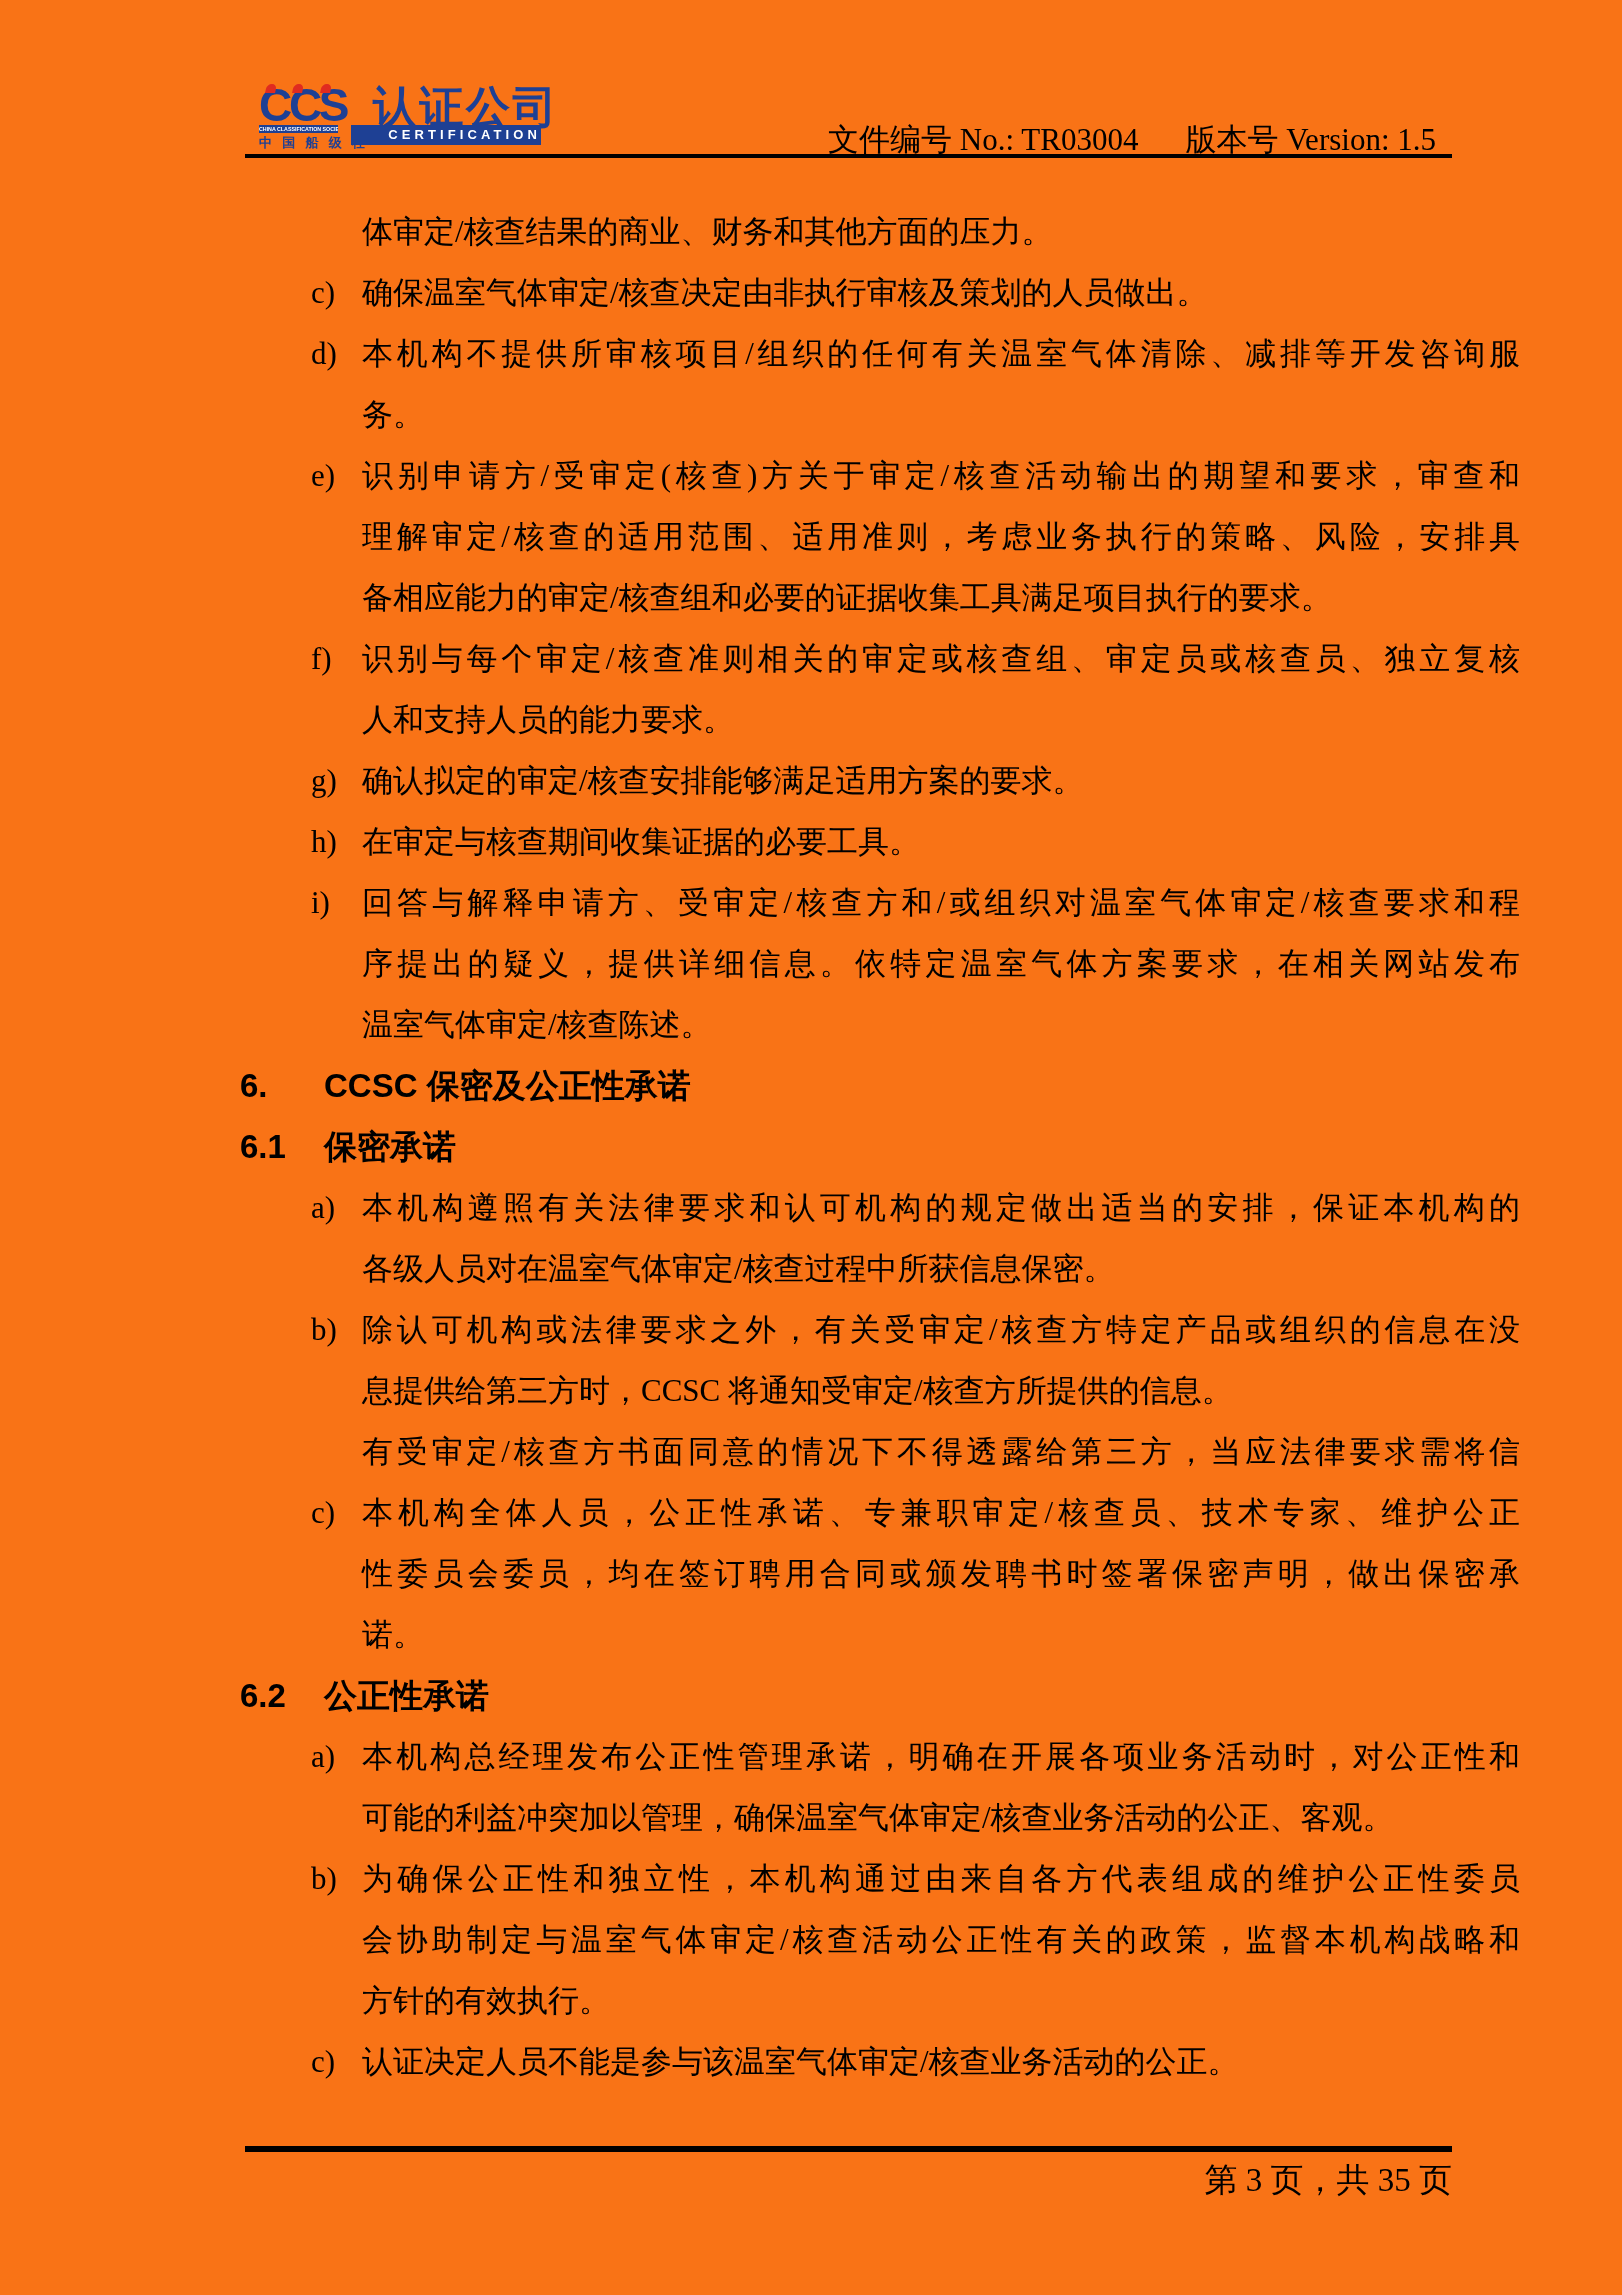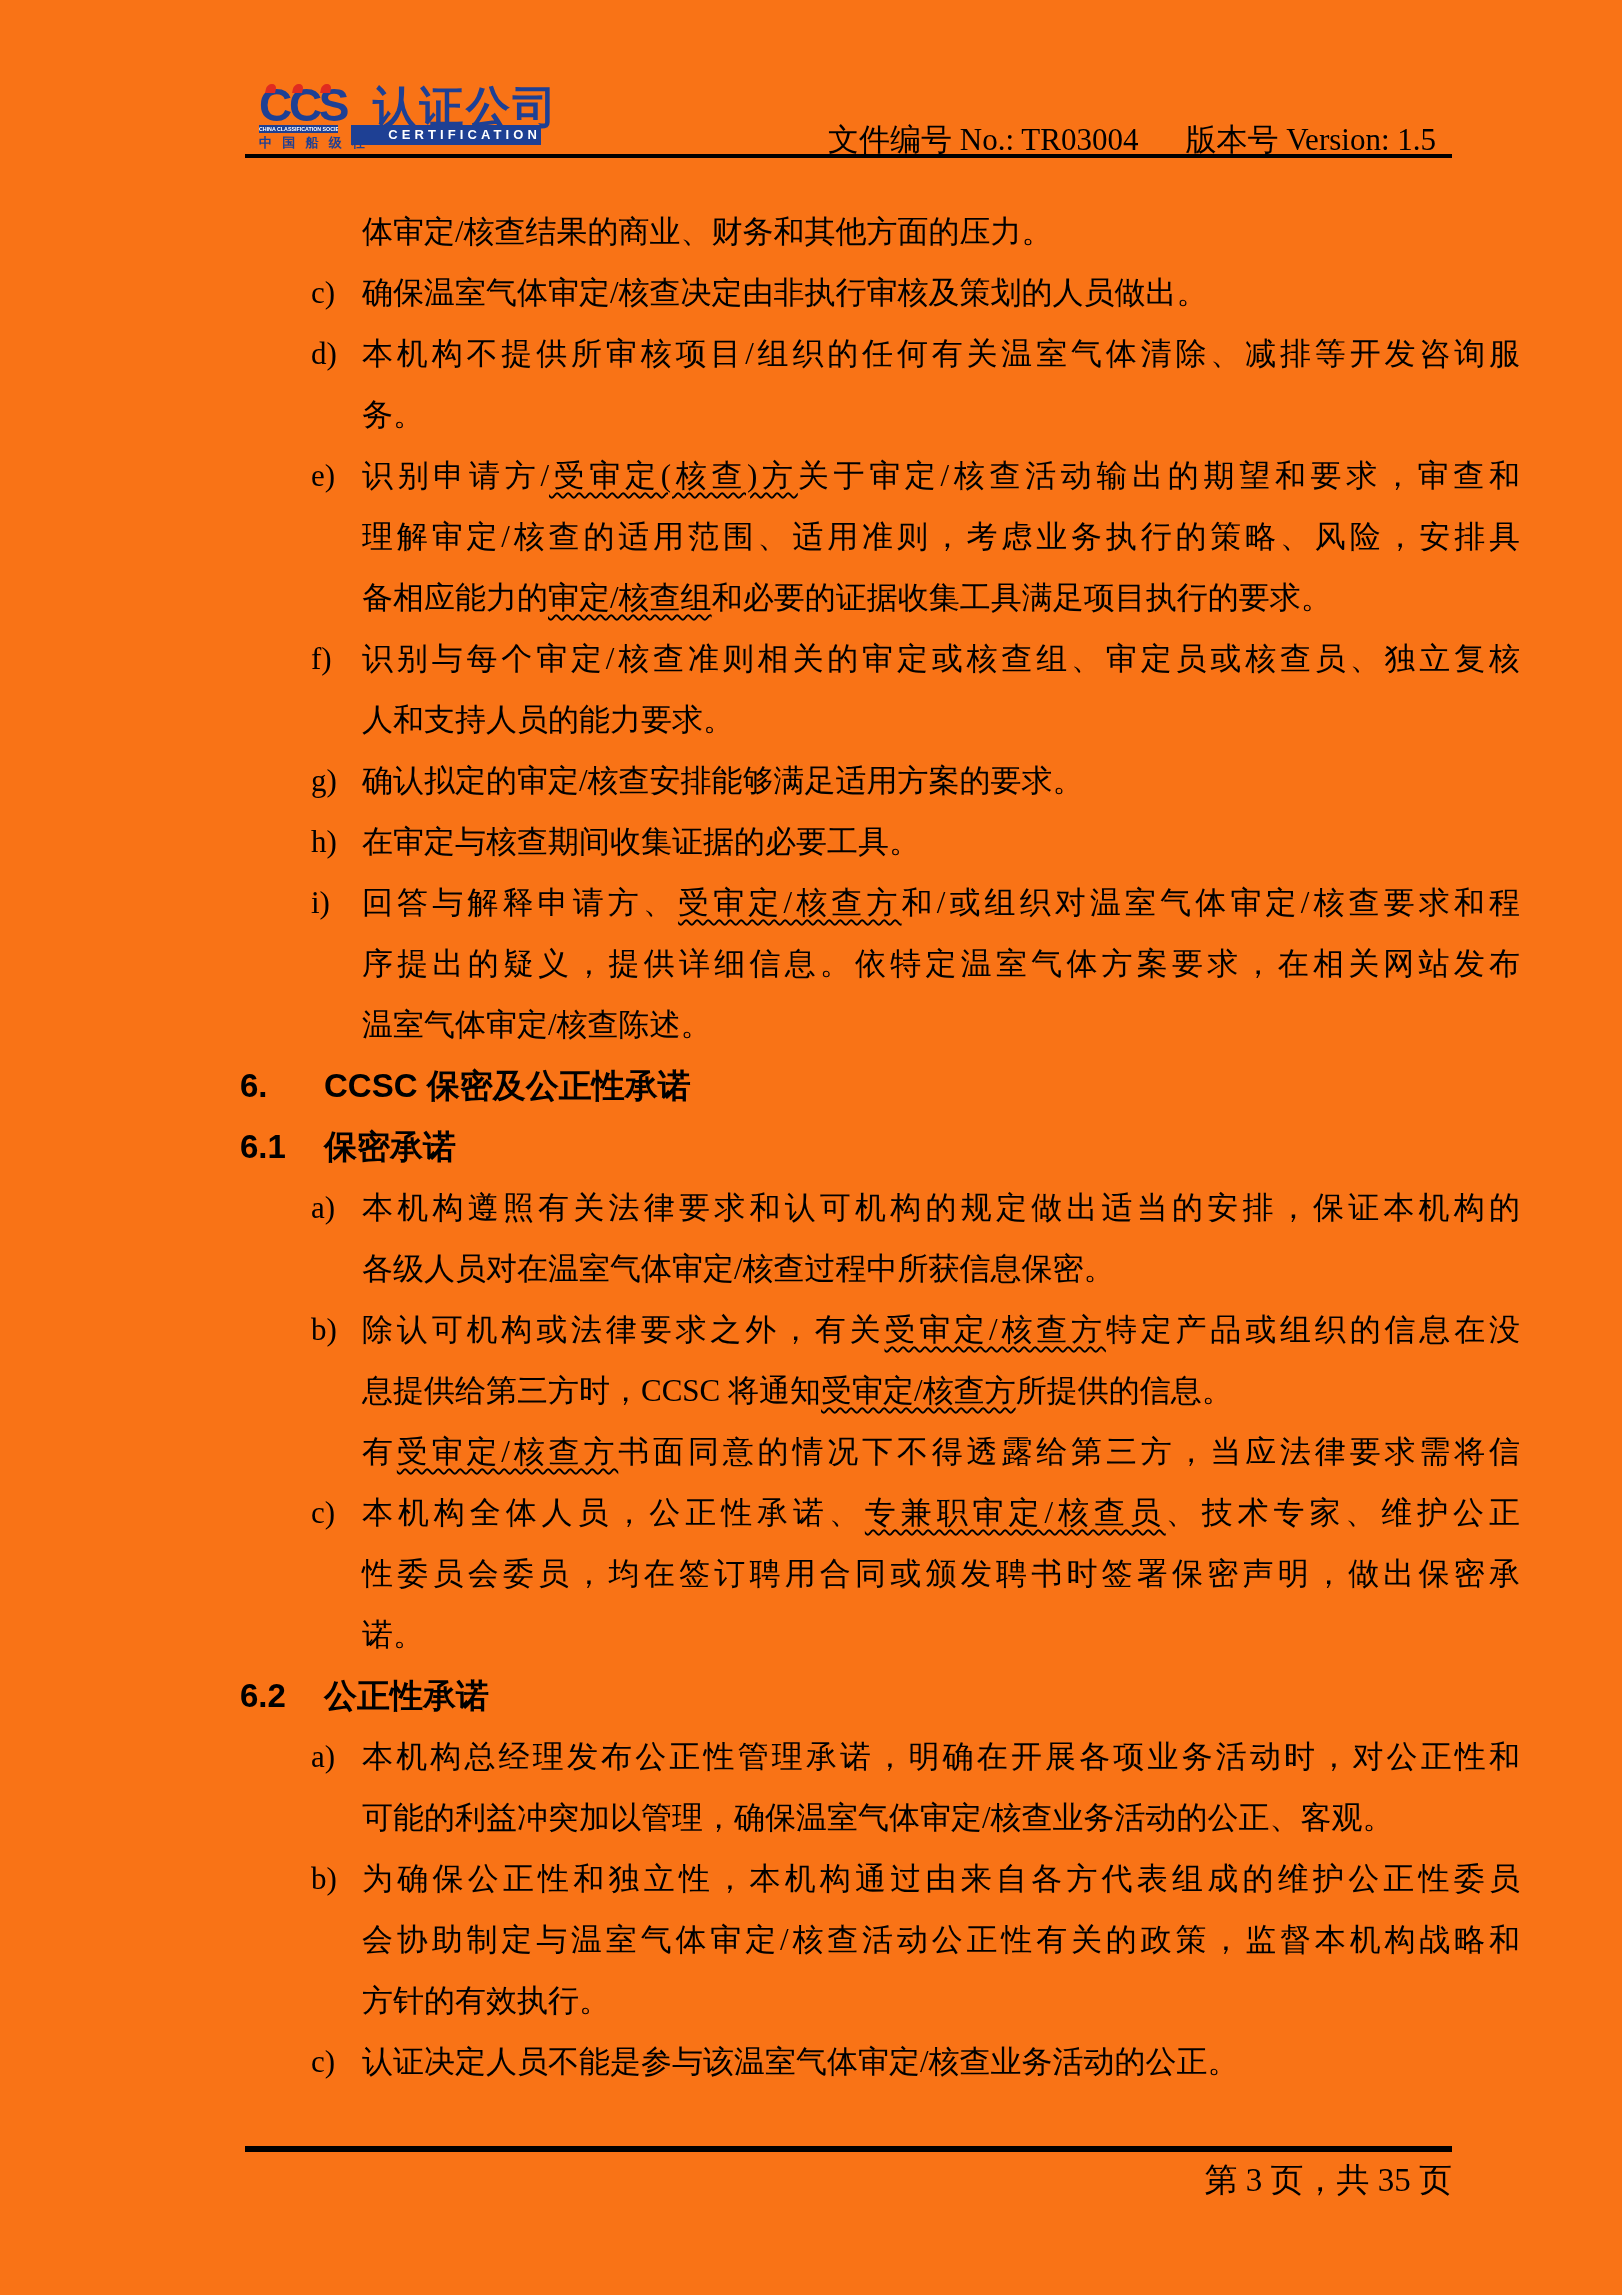--- a/index.html
+++ b/index.html
@@ -32,21 +32,21 @@
   .rule-top{position:absolute;left:245px;top:154px;width:1207px;height:4.1px;background:#000;}
   
   .body-text{position:absolute;left:0;top:201px;width:1622px;}
   .line{position:relative;height:61px;line-height:61px;font-size:31px;
     padding-left:362px;padding-right:102px;overflow:hidden;}
   .line .label{position:absolute;left:311px;top:0;}
   .line.h1,.line.h2{font-family:"Liberation Sans","DejaVu Sans",sans-serif;font-weight:bold;
     font-size:33px;padding-left:324px;}
   .line.h1 .label,.line.h2 .label{left:240px;}
   .just{text-align:justify;text-align-last:justify;text-justify:inter-ideograph;}
-  .wavy{text-decoration:underline;text-decoration-style:wavy;text-decoration-thickness:1.6px;
+  .wavy{text-decoration-style:wavy;text-decoration-thickness:1.6px;
     text-underline-offset:5.7px;}
   
   .rule-bottom{position:absolute;left:245px;top:2146px;width:1207px;height:5.7px;background:#000;}
   .page-number{position:absolute;left:245px;top:2156px;width:1207px;height:49px;line-height:49px;
     text-align:right;font-size:33px;}
 </style>
 </head>
 <body>
 
 <div class="page">

